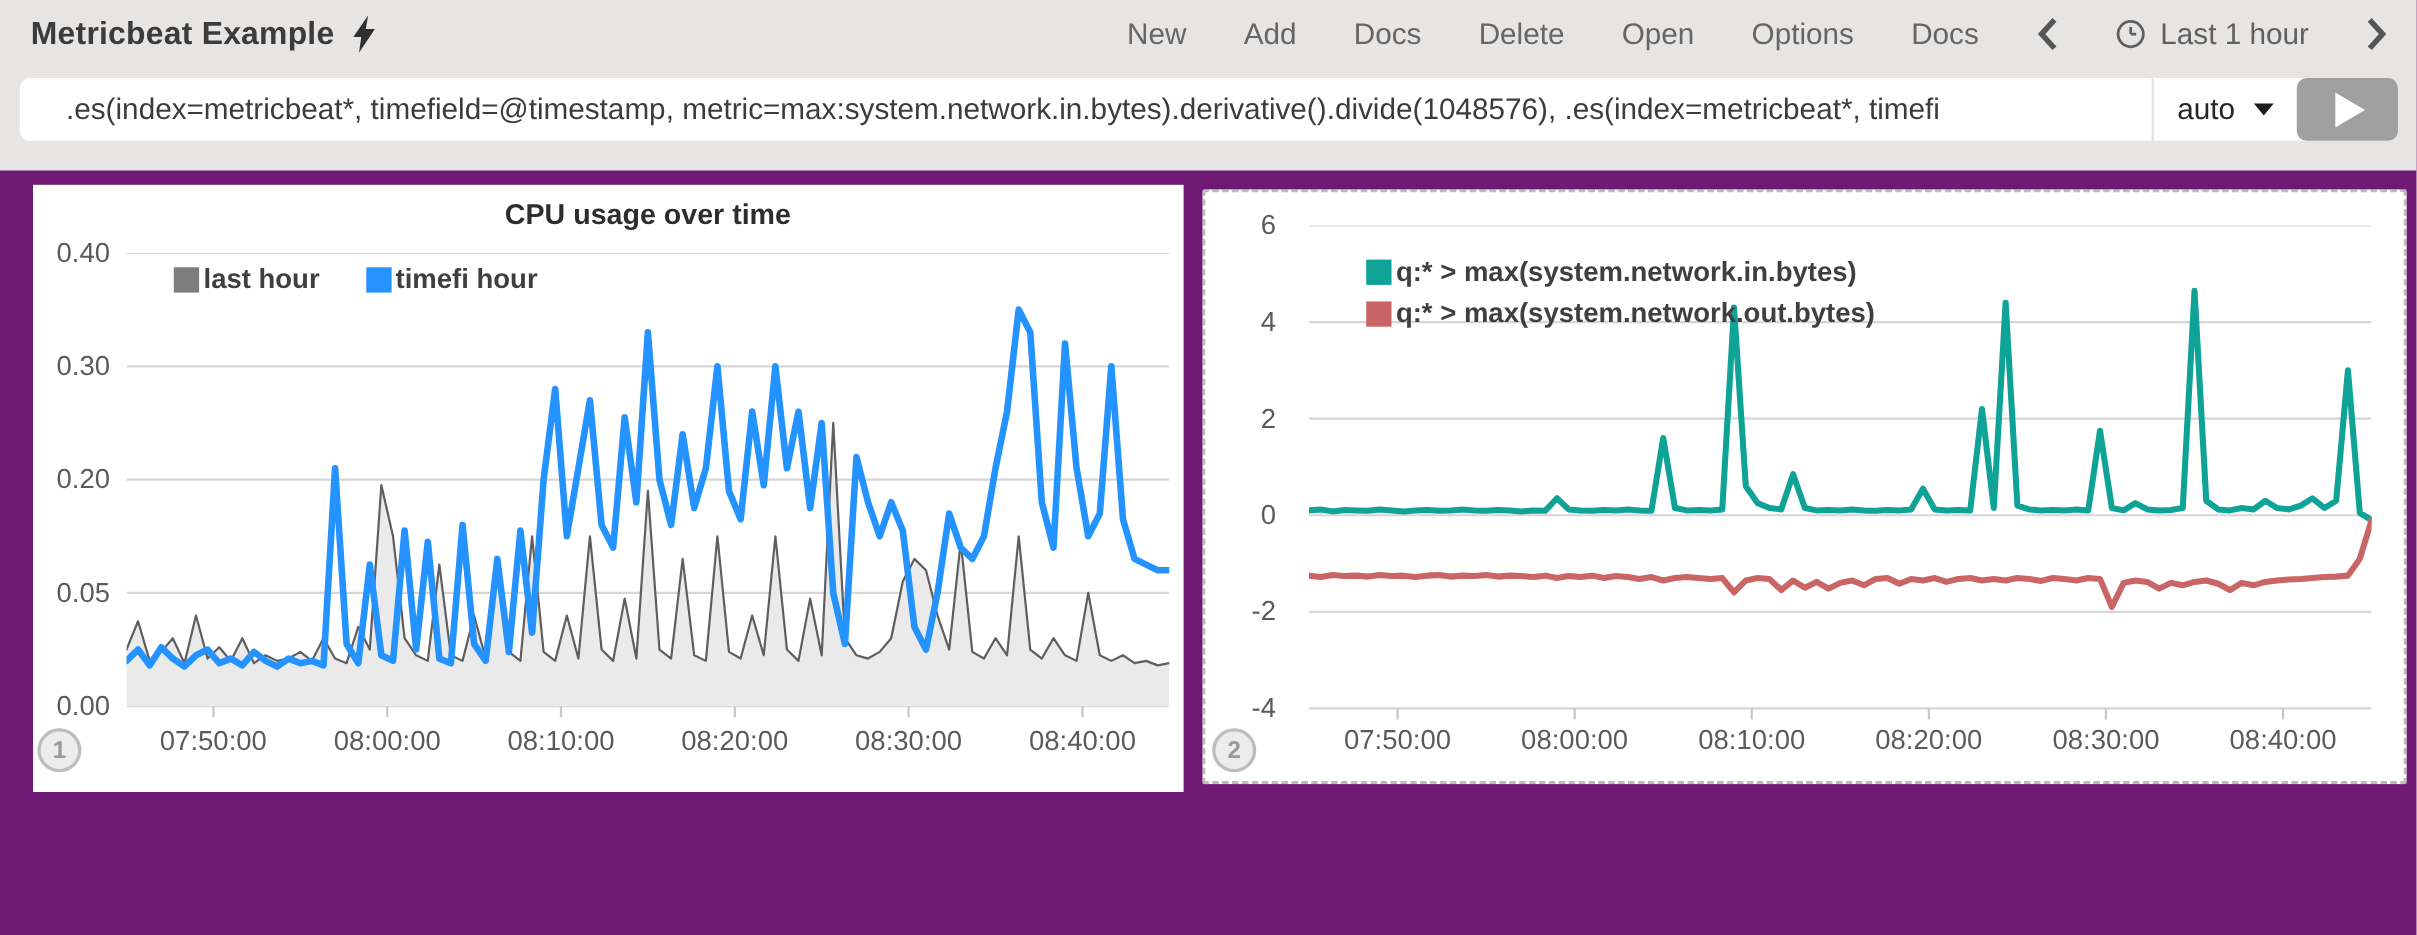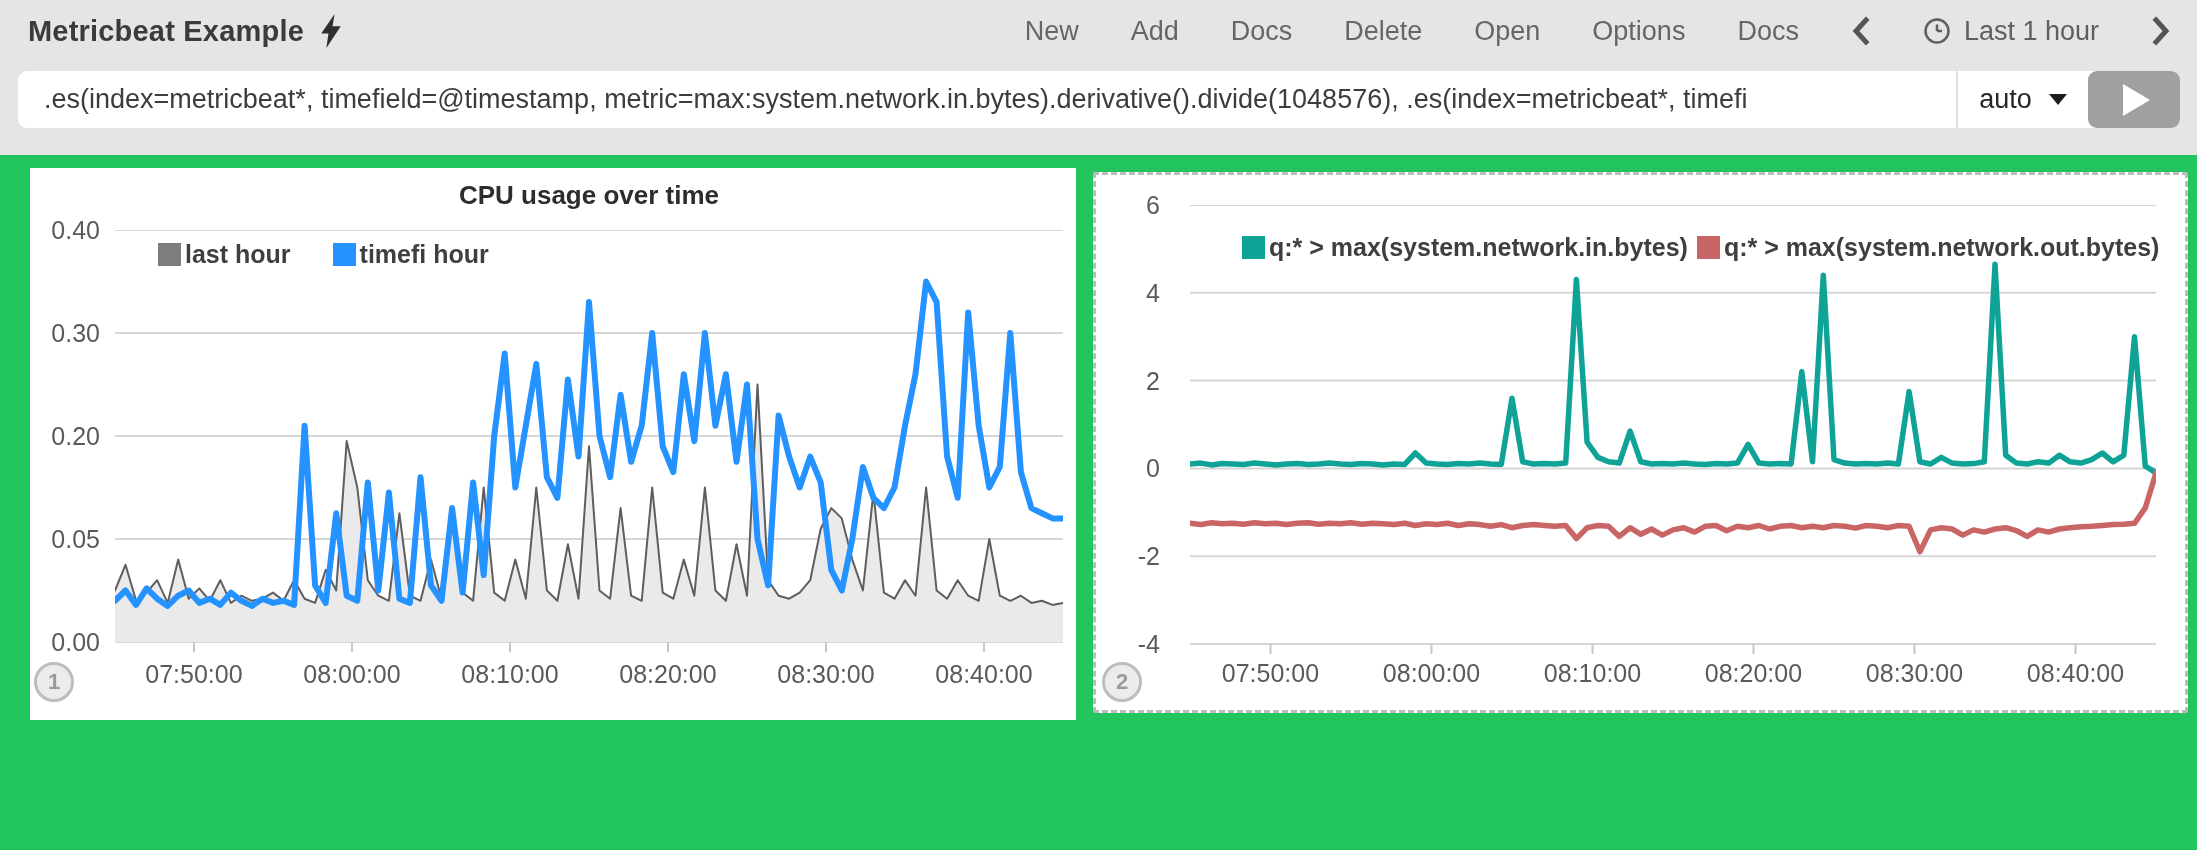--- a/index.html
+++ b/index.html
@@ -1,32 +1,32 @@
 <!DOCTYPE html>
 <html><head>
 <meta charset="utf-8">
 <style>
   * { box-sizing: border-box; }
   html,body { margin:0; padding:0; background:#fff; }
   body { width:2197px; height:850px; font-family:"Liberation Sans", sans-serif; }
-  .screen { position:relative; width:2197px; height:850px; background:#22c55e; overflow:hidden;padding-left:21px; }
+  .screen { position:relative; width:2197px; height:850px; background:#701a75; overflow:hidden;padding-left:21px; }
 
   
   .header { position:absolute; top:0; left:0; width:100%; height:155px; background:#e7e5e3; }
   .navbar { display:flex; align-items:center; justify-content:space-between; height:62px; padding:0 26px 0 28px; }
   .title-group { display:flex; align-items:center; gap:16px; }
   .page-title { margin:0; font-size:29px; font-weight:bold; color:#3b3b3b; letter-spacing:0.2px; }
   .menu { display:flex; align-items:center; gap:52px; }
   .menu-link { font-size:27px; color:#666; text-decoration:none; cursor:pointer; }
   .chev { display:flex; align-items:center; cursor:pointer; }
   .timepicker { display:flex; align-items:center; gap:13px; color:#5f5f5f; font-size:27px; cursor:pointer; }
 
   
   .querybar { position:absolute; top:71px; left:18px; width:2162px; height:57px; background:#fff; border-radius:9px; display:flex; align-items:stretch; }
-  .query-input { flex:1; min-width:0; border:none; outline:none; background:transparent; font-family:inherit; font-size:27px; color:#3c3c3c; padding:0 10px 0 26px; white-space:nowrap; overflow:hidden; }
+  .query-input { flex:1; min-width:0; border:none; outline:none; background:transparent; font-family:inherit; font-size:27px; color:#3c3c3c; padding:0 10px 0 26px; white-space:nowrap; overflow:hidden;margin-left:16px; }
   .interval { width:132px; border-left:2px solid #e2e2e2; display:flex; align-items:center; justify-content:center; gap:17px; font-size:27px; color:#262626; cursor:pointer; }
   .caret-down { width:0; height:0; border-left:9px solid transparent; border-right:9px solid transparent; border-top:11px solid #1d1d1d; }
   .runbtn { width:92px; background:#a0a0a0; border:none; border-radius:9px; display:flex; align-items:center; justify-content:center; cursor:pointer; padding:0; }
   .play-tri { width:0; height:0; border-top:16px solid transparent; border-bottom:16px solid transparent; border-left:27px solid #fff; margin-left:5px; }
 
   
   .panel { position:absolute; background:#fff; }
   #panel1 { left:30px; top:168px; width:1046px; height:552px; }
   #panel2 { left:1093px; top:172px; width:1095px; height:541px; border:3px dashed #bcbcbc; border-radius:2px; }
 
@@ -48,21 +48,21 @@
   .xlabels span { position:absolute; transform:translateX(-50%); white-space:nowrap; }
   .xlabels span:nth-child(1){ left:8.33%; }
   .xlabels span:nth-child(2){ left:25%; }
   .xlabels span:nth-child(3){ left:41.67%; }
   .xlabels span:nth-child(4){ left:58.33%; }
   .xlabels span:nth-child(5){ left:75%; }
   .xlabels span:nth-child(6){ left:91.67%; }
 
   .legend { position:absolute; font-size:25px; color:#3f3f3f; }
   #panel1 .legend { left:128px; top:72px; display:flex; gap:42px; }
-  #panel2 .legend { left:146px; top:58px; display:flex; flex-direction:row; gap:9px; }
+  #panel2 .legend { left:146px; top:58px; display:flex; flex-direction:column; gap:9px; }
   .legend-item { display:flex; align-items:center; gap:4px; white-space:nowrap;font-weight:bold; }
   .swatch { width:23px; height:23px; display:inline-block; flex:none; }
 
   .badge { position:absolute; width:40px; height:40px; border-radius:50%; background:#ececec; border:3px solid #bdbdbd; display:flex; align-items:center; justify-content:center; font-size:22px; font-weight:bold; color:#9a9a9a; }
   #panel1 .badge { left:4px; top:494px; }
   #panel2 .badge { left:6px; top:487px; }
 </style>
 </head>
 <body>
 

